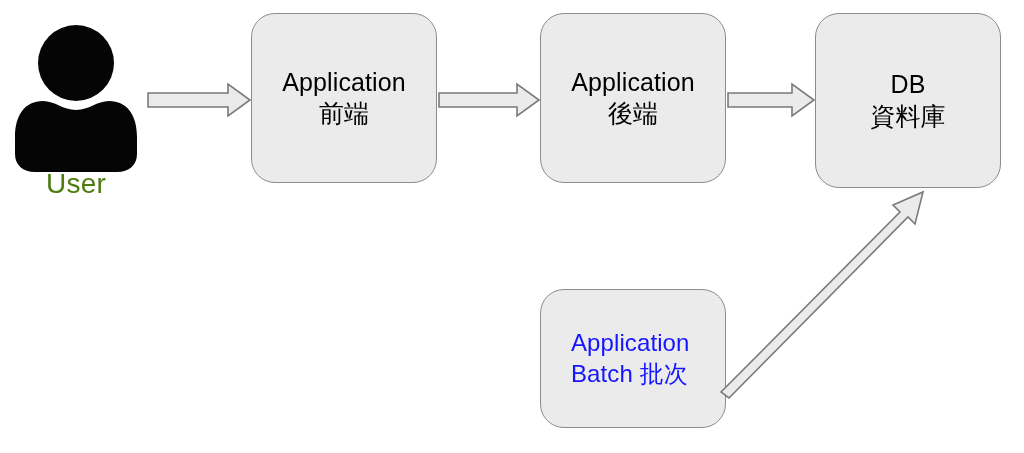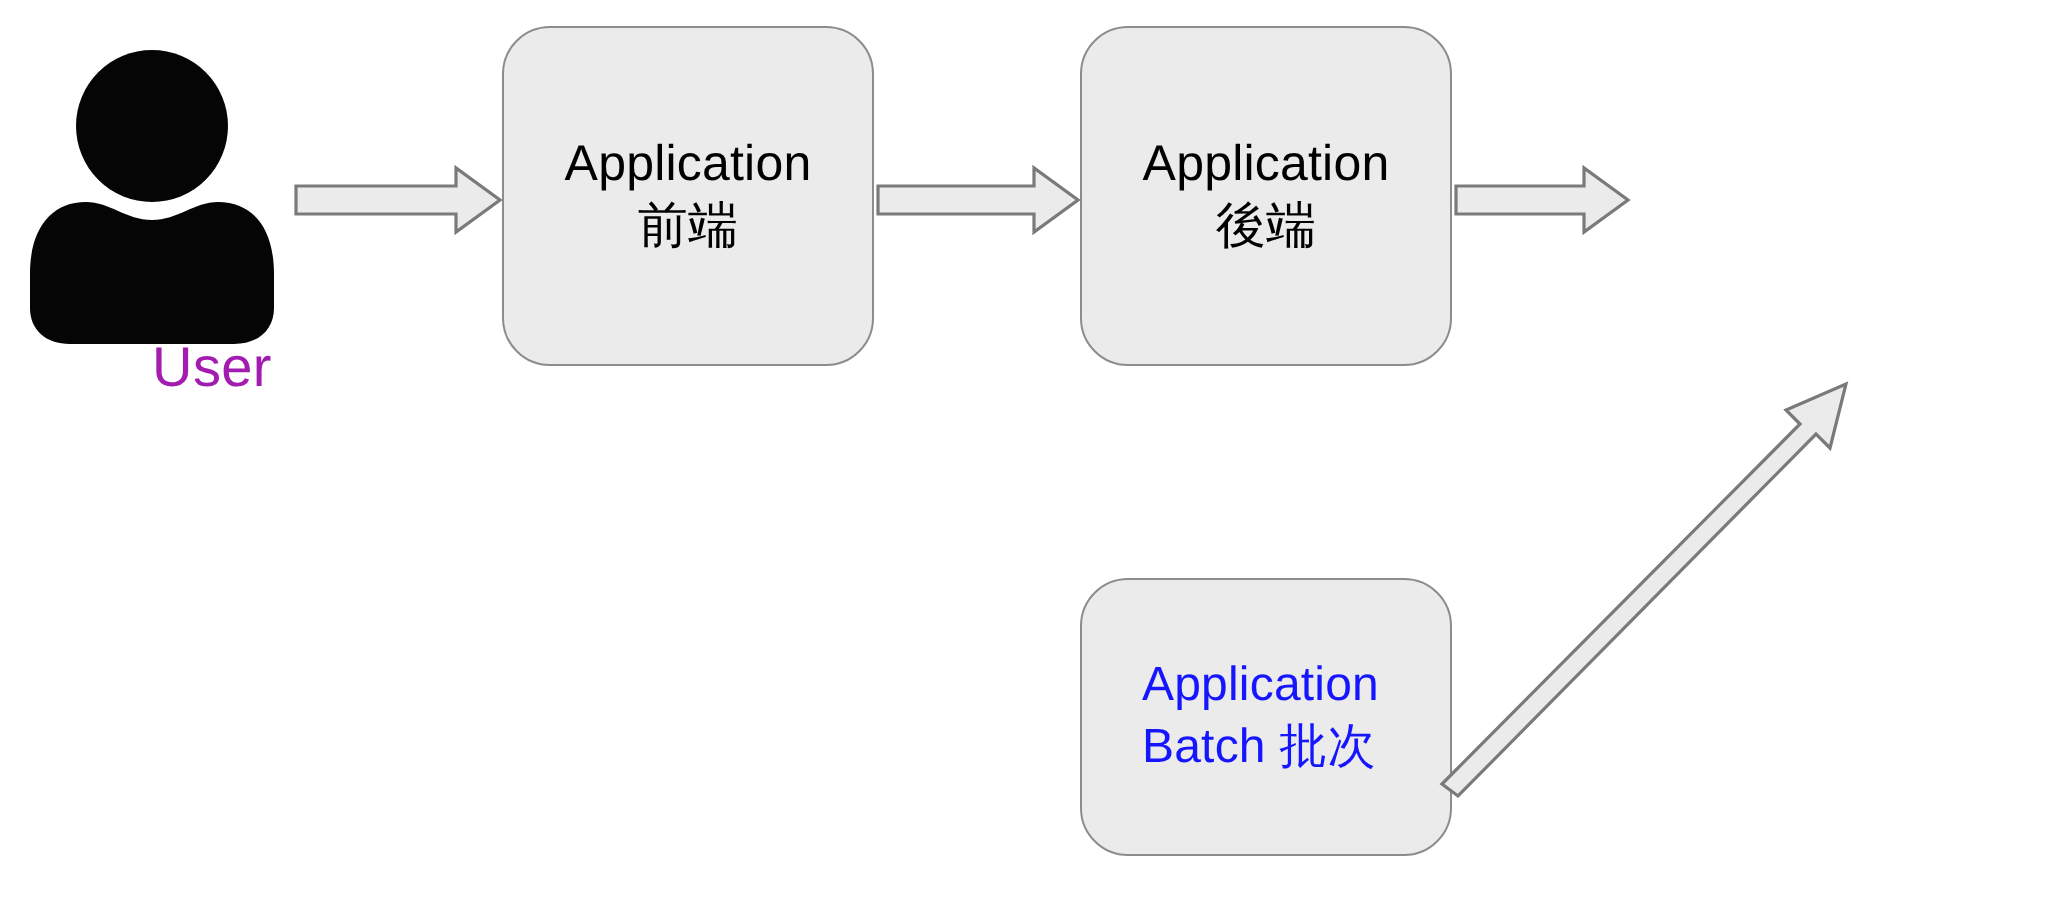--- a/index.html
+++ b/index.html
@@ -53,24 +53,23 @@
     top: 20px;
     width: 132px;
     height: 152px;
   }
   .user-label {
     position: absolute;
     left: 0px;
     top: 168px;
     width: 152px;
     text-align: center;
-    color: #a21caf;
+    color: #4d7c0f;
     font-size: 28px;
     letter-spacing: 0.2px;
-    padding-left: 30px;
   }
   .arrow-layer {
     position: absolute;
     left: 0;
     top: 0;
     width: 1024px;
     height: 453px;
     pointer-events: none;
   }
   .blockarrow {
@@ -106,20 +105,24 @@
   <div class="node" style="left:251px; top:13px; width:186px; height:170px;">
     <span class="l1">Application</span>
     <span class="l2">前端</span>
   </div>
 
   <div class="node" style="left:540px; top:13px; width:186px; height:170px;">
     <span class="l1">Application</span>
     <span class="l2">後端</span>
   </div>
 
+  <div class="node" style="left:815px; top:13px; width:186px; height:175px;">
+    <span class="l1">DB</span>
+    <span class="l2">資料庫</span>
+  </div>
 
   <div class="node node-batch" style="left:540px; top:289px; width:186px; height:139px;">
     <span class="l1">Application</span>
     <span class="l2">Batch 批次</span>
   </div>
 
   <svg class="arrow-layer" viewBox="0 0 1024 453" width="1024" height="453">
 
     <polygon class="blockarrow" points="148,93 228,93 228,84 250,100 228,116 228,107 148,107"></polygon>
 

